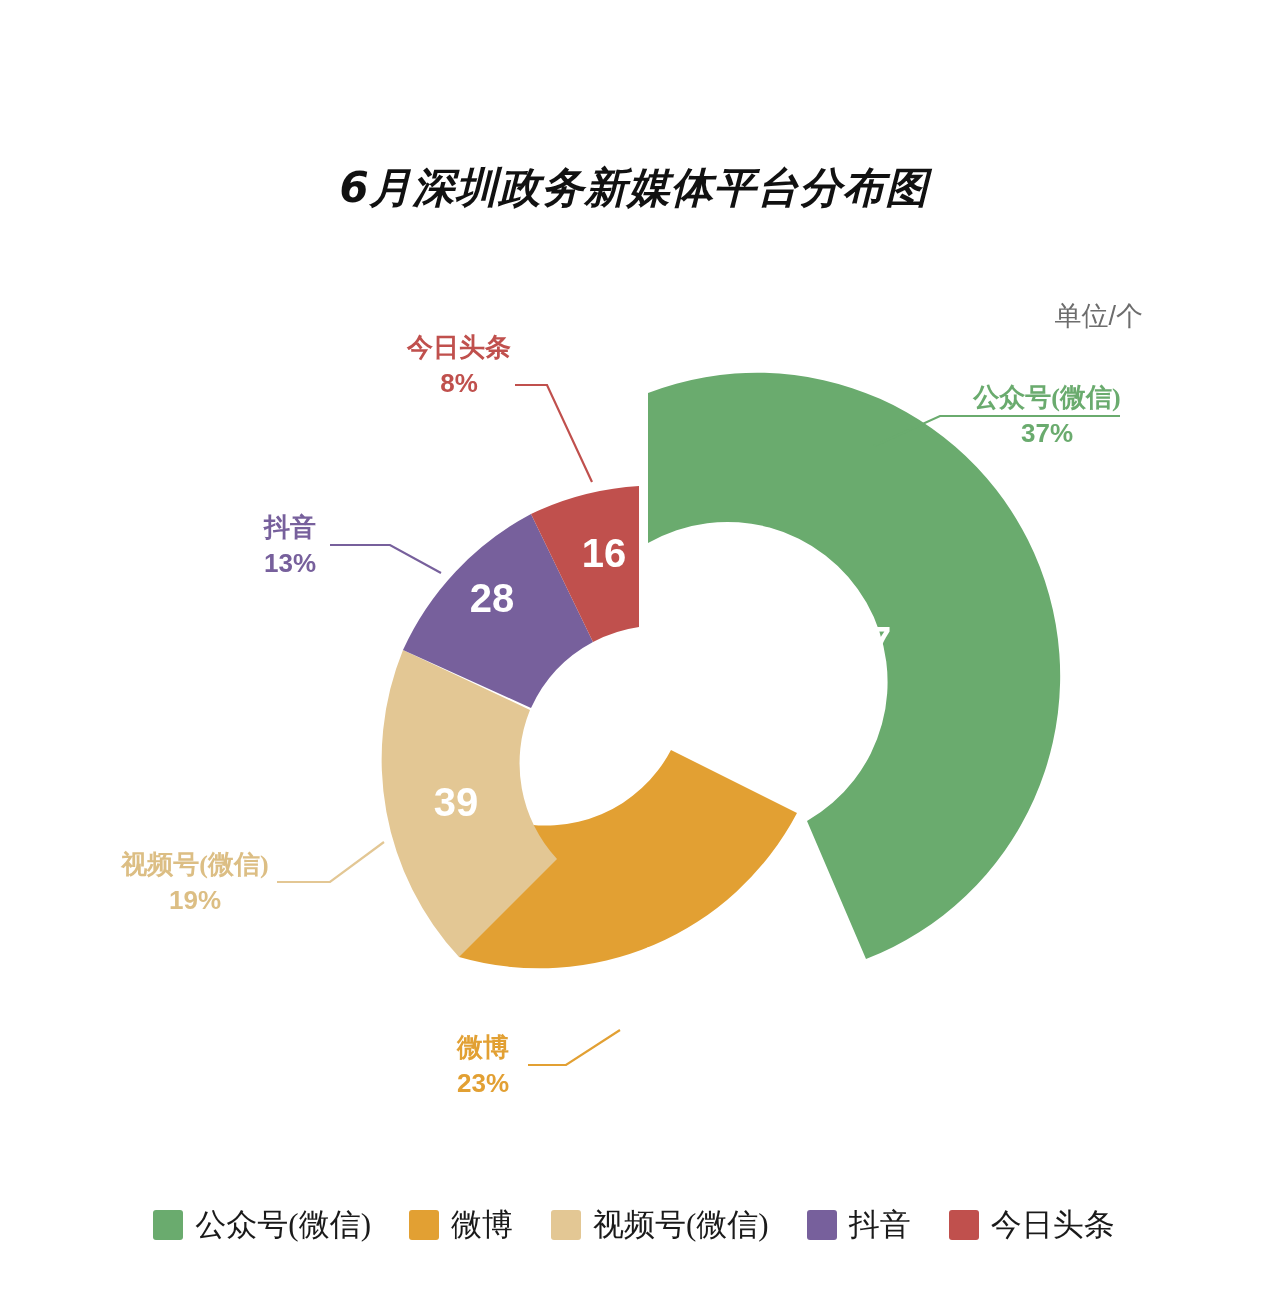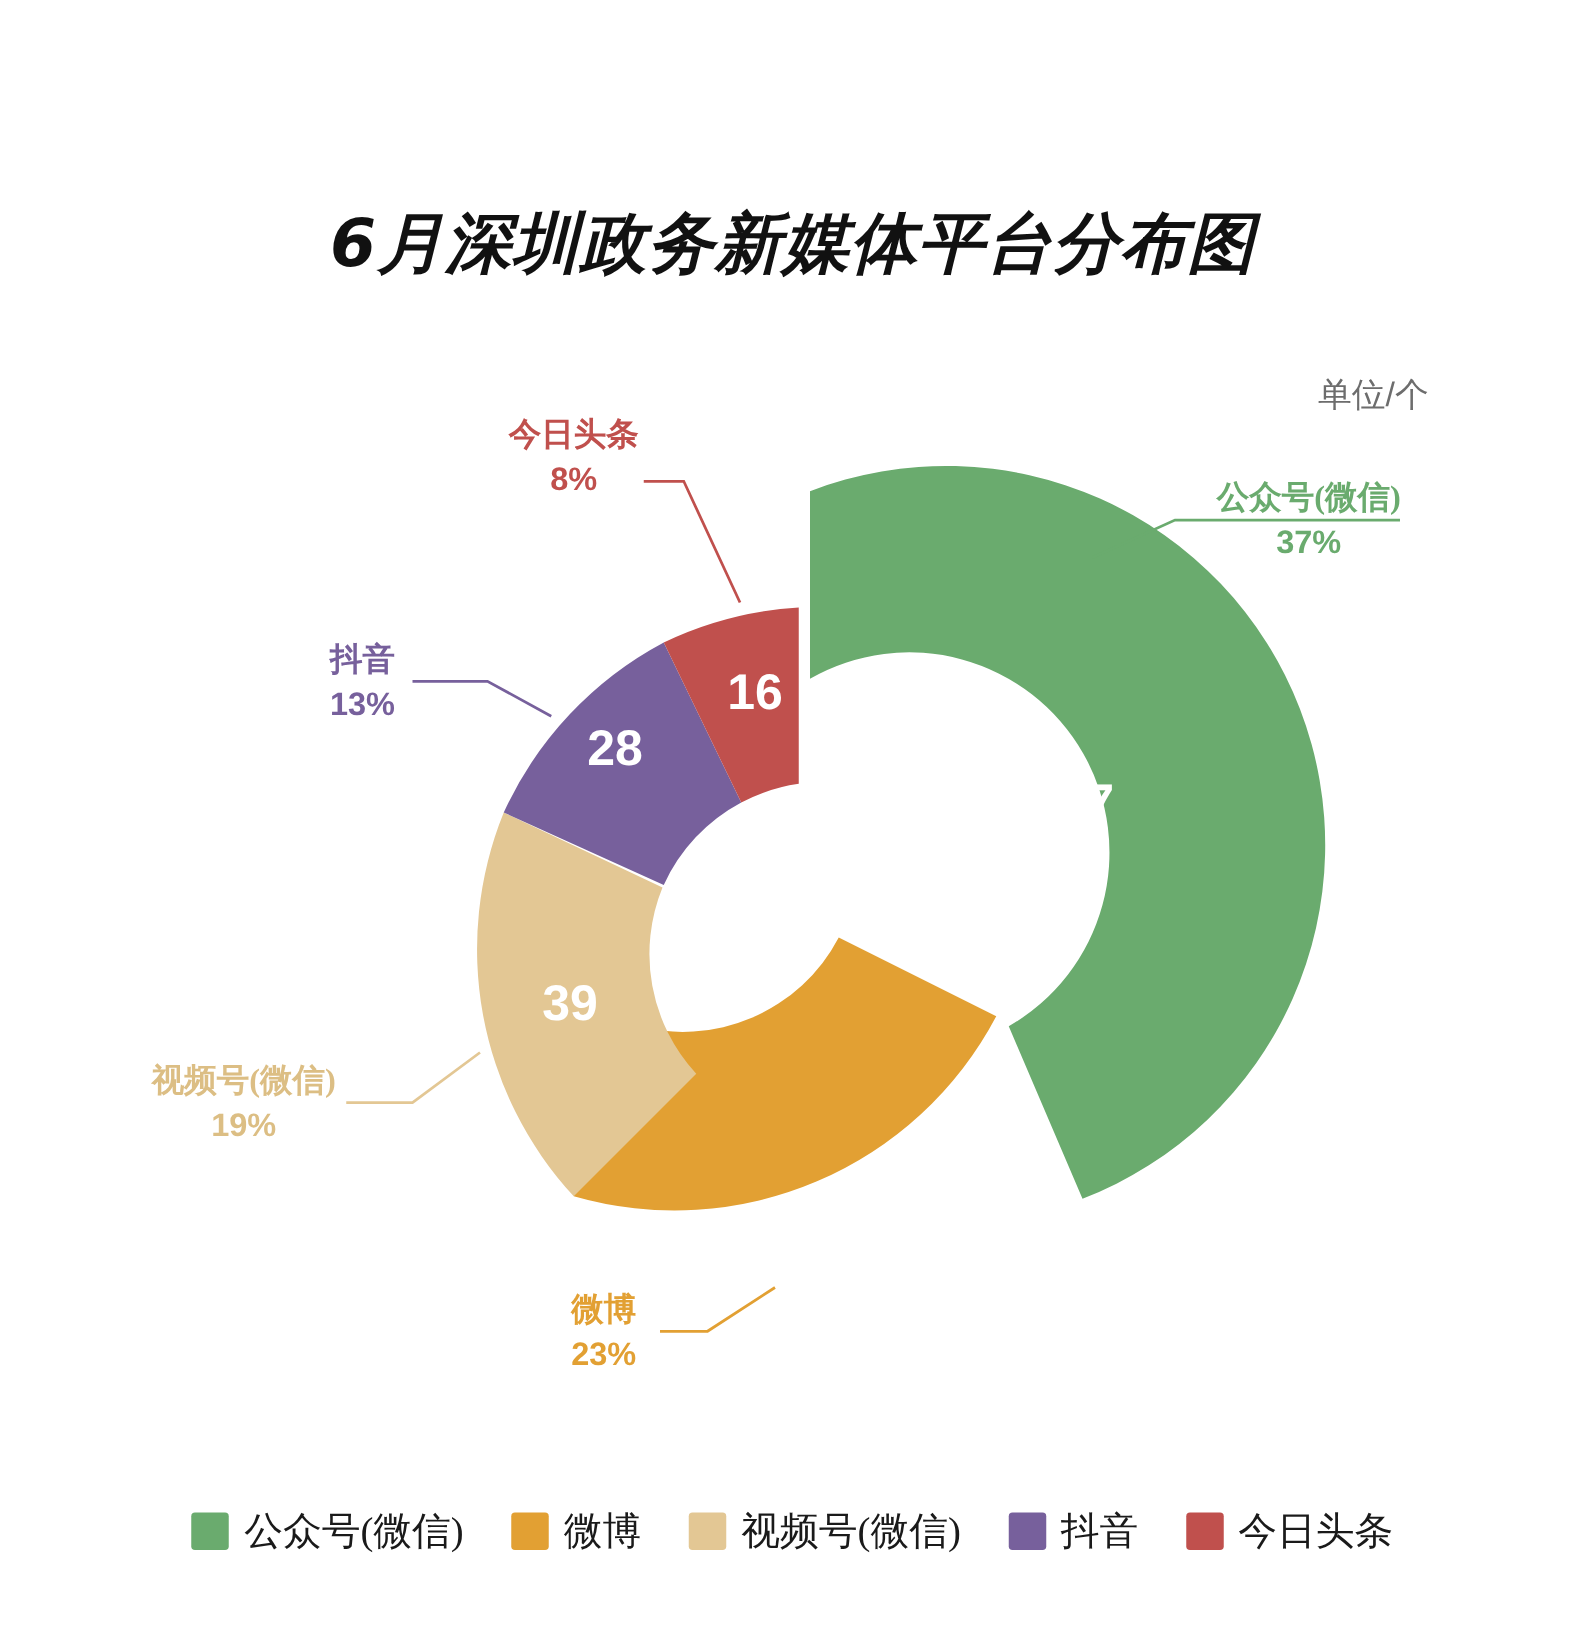--- a/index.html
+++ b/index.html
@@ -14,21 +14,21 @@
     font-family: "Liberation Sans", sans-serif;
     overflow: hidden;
   }
   #chart-title {
     position: absolute;
     left: 0;
     top: 160px;
     width: 1268px;
     text-align: center;
     font-family: "DejaVu Sans", sans-serif;
-    font-size: 53px;
+    font-size: 42px;
     font-weight: bold;
     font-style: italic;
     letter-spacing: 1px;
     color: #111111;
     white-space: nowrap;
   }
   #unit-label {
     position: absolute;
     right: 125px;
     top: 298px;

